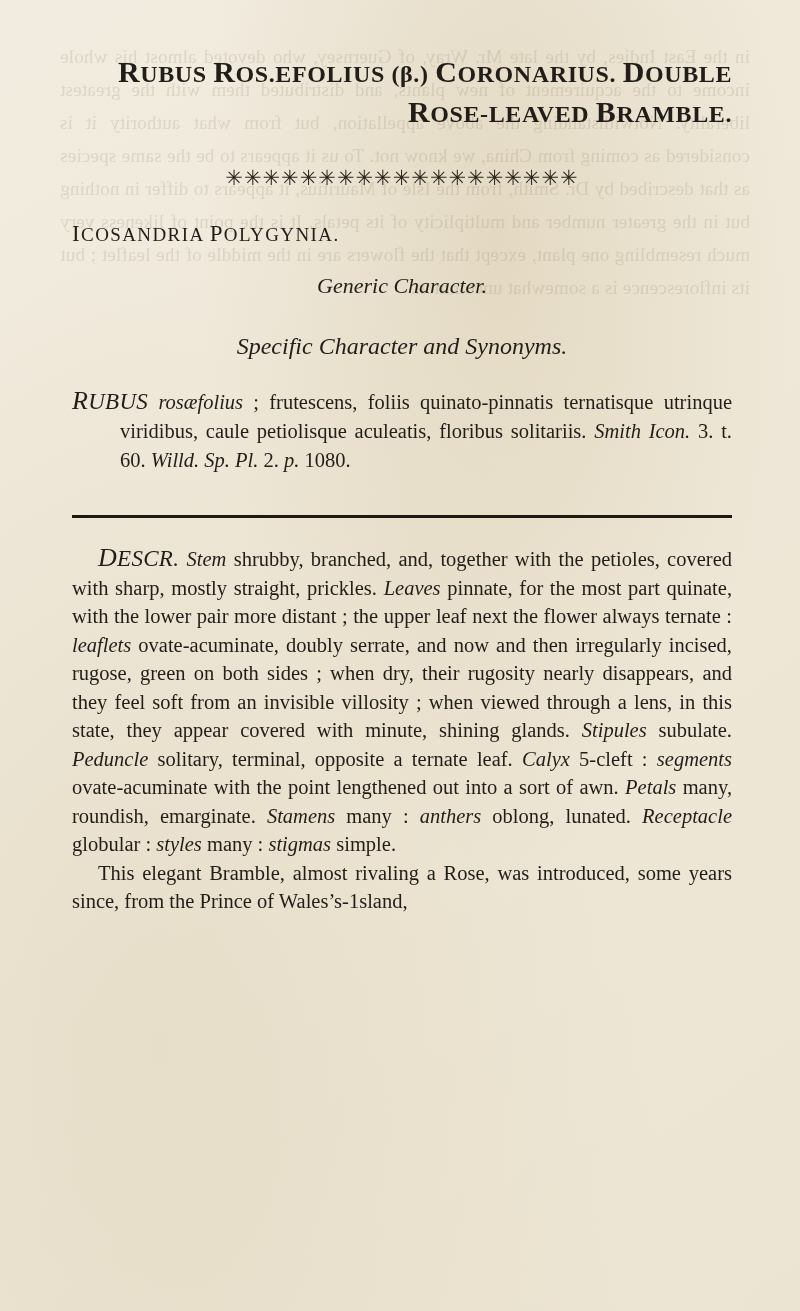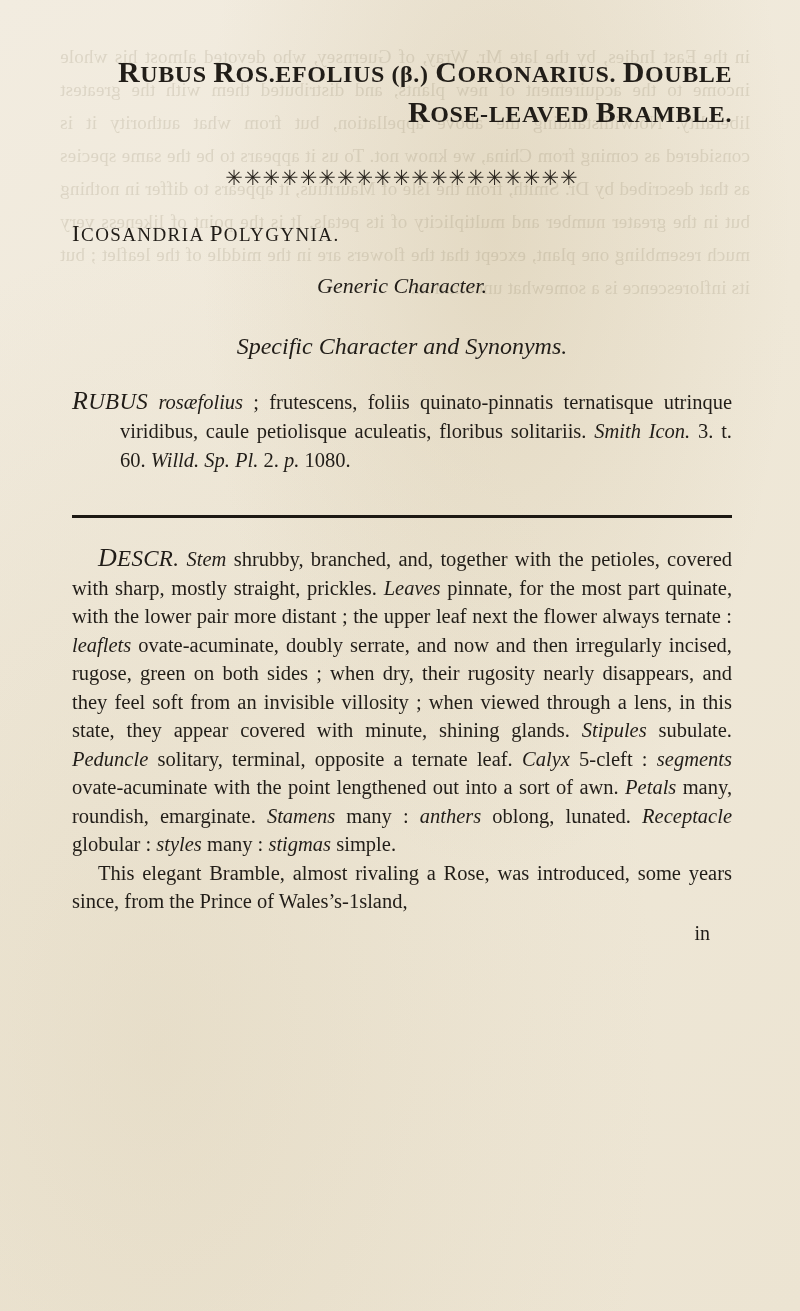--- a/index.html
+++ b/index.html
@@ -162,16 +162,15 @@
     <div class="rule"></div>
 
     <div class="descr">
       <p class="indent">
         <span class="sc"><span style="font-size:26px">D</span>ESCR.</span>
         <span><i>Stem</i> shrubby, branched, and, together with the petioles, covered with sharp, mostly straight, prickles.  <i>Leaves</i> pinnate, for the most part quinate, with the lower pair more distant ;  the upper leaf next the flower always ternate : <i>leaflets</i> ovate-acuminate, doubly serrate, and now and then irregularly incised, rugose, green on both sides ; when dry, their rugosity nearly disappears, and they feel soft from an invisible villosity ; when viewed through a lens, in this state, they appear covered with minute, shining glands.  <i>Stipules</i> subulate.  <i>Peduncle</i> solitary, terminal, opposite a ternate leaf.  <i>Calyx</i> 5-cleft : <i>segments</i> ovate-acuminate with the point lengthened out into a sort of awn.  <i>Petals</i> many, roundish, emarginate.  <i>Stamens</i> many : <i>anthers</i> oblong, lunated.  <i>Receptacle</i> globular : <i>styles</i> many : <i>stigmas</i> simple.</span>
       </p>
       <p class="indent">This elegant Bramble, almost rivaling a Rose, was introduced, some years since, from the Prince of Wales’s-1sland,</p>
     </div>
 
-    <div class="catchword">in</div>
 
   </div>
 </div>
 
 </body></html>

